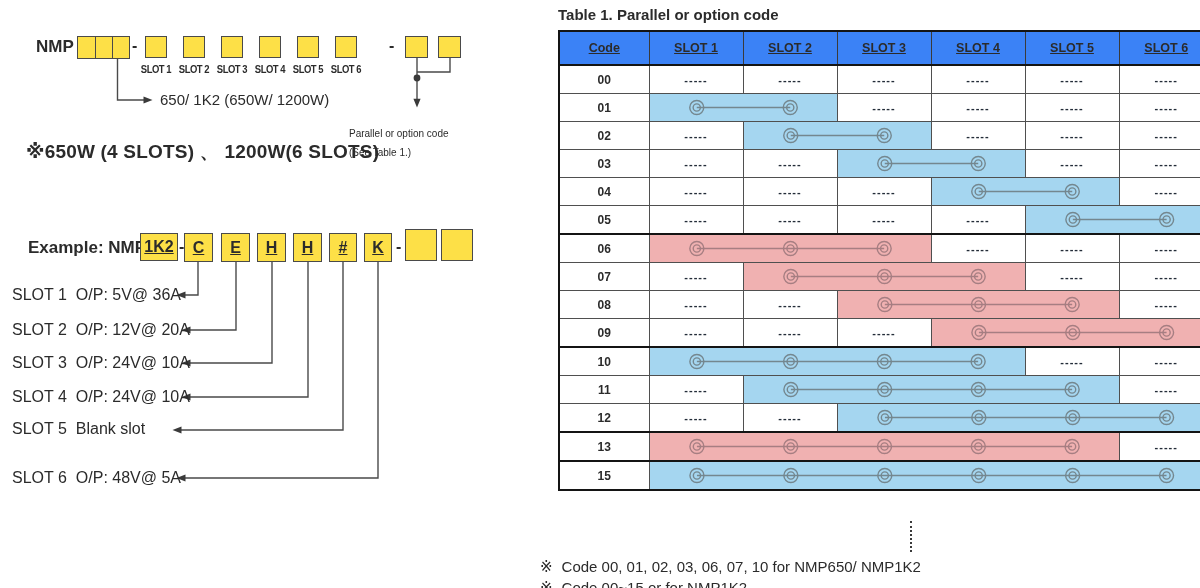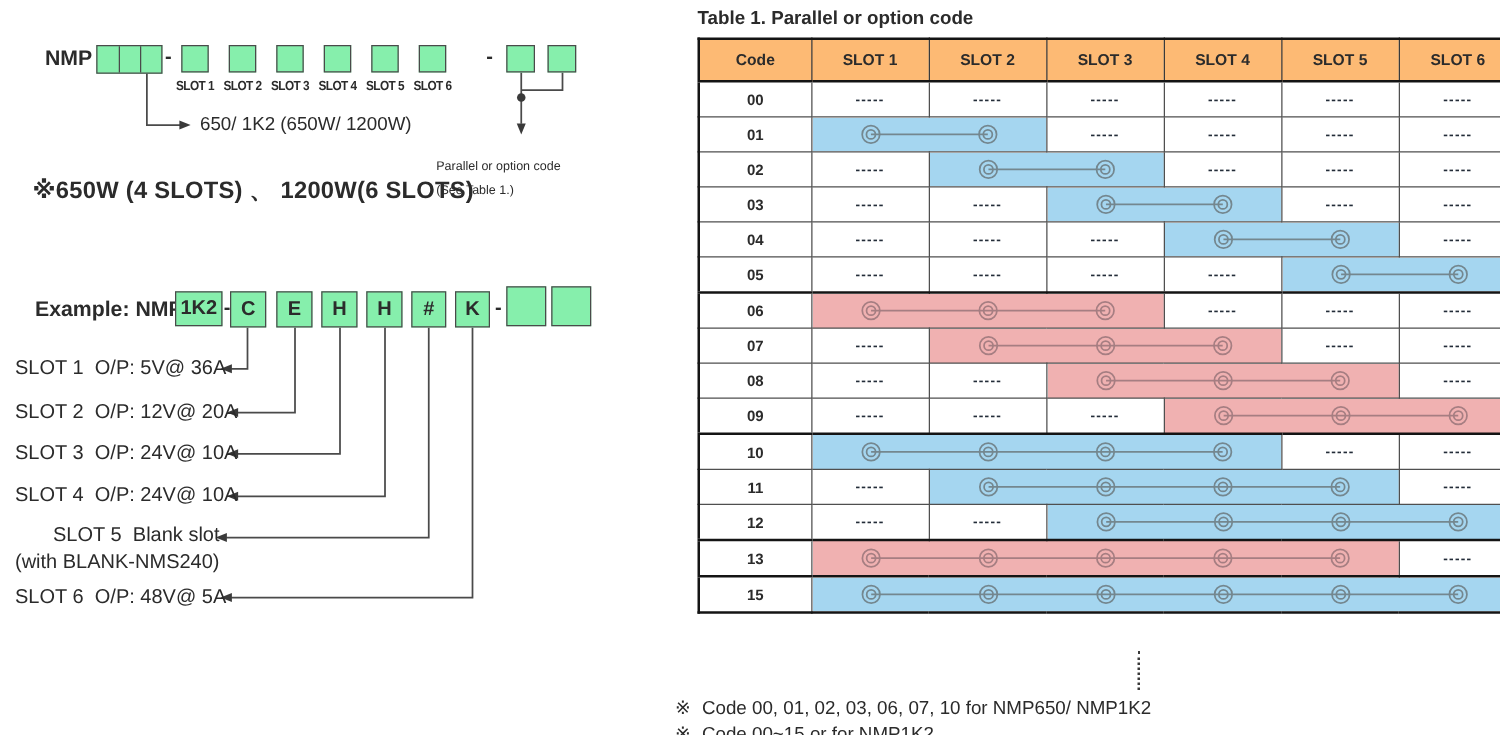--- a/index.html
+++ b/index.html
@@ -3,43 +3,43 @@
 <meta charset="utf-8">
 <style>
   html,body{margin:0;padding:0;background:#fff;}
   .page{position:relative;width:1200px;height:588px;background:#ffffff;overflow:hidden;
         font-family:"Liberation Sans","DejaVu Sans",sans-serif;color:#2b2b2b;}
 
   
   .left-panel{position:absolute;left:0;top:0;width:538px;height:588px;}
   .lines-svg{position:absolute;left:0;top:0;width:538px;height:588px;pointer-events:none;}
   .abs{position:absolute;white-space:nowrap;}
-  .box{position:absolute;border:1.5px solid #4a4a4a;background:#86efac;box-sizing:border-box;
-       display:flex;align-items:center;justify-content:center;}
+  .box{position:absolute;border:1.5px solid #4a4a4a;background:#fde047;box-sizing:border-box;
+       display:flex;align-items:center;justify-content:center;text-decoration:underline;}
   .seg{position:absolute;top:0;bottom:0;border-left:1.2px solid #4a4a4a;}
   .slot-caption{position:absolute;top:63px;width:44px;text-align:center;font-size:10.5px;
                 font-weight:bold;letter-spacing:-0.5px;transform:scaleX(0.9);}
   .dash-glyph{font-weight:bold;font-size:16px;}
   .nmp-title{font-size:17px;font-weight:bold;}
   .power-line{font-size:15px;}
   .watt-note{font-size:19px;font-weight:bold;letter-spacing:0.2px;}
   .parallel-note{font-size:10px;line-height:19px;}
   .example-title{font-size:17px;font-weight:bold;}
   .code-letter{font-weight:bold;font-size:16px;}
   .slot-line{font-size:16px;}
   .slot-line .desc{margin-left:9px;}
   .slot-sub{font-size:16px;margin-top:3px;}
 
   
   .right-panel{position:absolute;left:538px;top:6px;width:660px;padding-left:20px;}
   .table-title{font-size:15px;font-weight:bold;margin:0 0 7px 0;}
   table.codes{border-collapse:collapse;table-layout:fixed;width:655px;
               border:2.5px solid #141414;}
   table.codes th{border:1px solid #3a3a3a;border-bottom:2.5px solid #141414;
-                 height:30px;font-size:12.5px;font-weight:bold;background:#fdba74;}
+                 height:30px;font-size:12.5px;font-weight:bold;background:#3b82f6;text-decoration:underline;}
   table.codes td{border:1px solid #4f4f4f;height:27px;padding:0;text-align:center;
                  vertical-align:middle;overflow:hidden;}
   table.codes tr.thick-top td{border-top:2.5px solid #141414;}
   td.code{font-size:12px;font-weight:bold;}
   td.dash{font-size:11px;font-weight:bold;letter-spacing:1px;color:#232c38;}
   td.run svg{display:block;}
   .dotted-ellipsis{position:absolute;left:372px;top:515px;height:31px;width:0;
                    border-left:2.5px dotted #3a3a3a;}
   .notes{position:absolute;left:2px;top:550px;font-size:15px;line-height:21px;}
   .note-marker{margin-right:9px;}
@@ -142,21 +142,20 @@
       <span>SLOT 2</span><span class="desc">O/P: 12V@ 20A</span>
     </div>
     <div class="abs slot-line" style="left:12px;top:354px;">
       <span>SLOT 3</span><span class="desc">O/P: 24V@ 10A</span>
     </div>
     <div class="abs slot-line" style="left:12px;top:388px;">
       <span>SLOT 4</span><span class="desc">O/P: 24V@ 10A</span>
     </div>
     <div class="abs slot-line" style="left:12px;top:420px;text-align:right;">
       <span>SLOT 5</span><span class="desc">Blank slot</span>
-      <div class="slot-sub">(with BLANK-NMS240)</div>
     </div>
     <div class="abs slot-line" style="left:12px;top:469px;">
       <span>SLOT 6</span><span class="desc">O/P: 48V@ 5A</span>
     </div>
   </div>
 
   <div class="right-panel">
     <div class="table-title">Table 1. Parallel or option code</div>
 
     <table class="codes">

